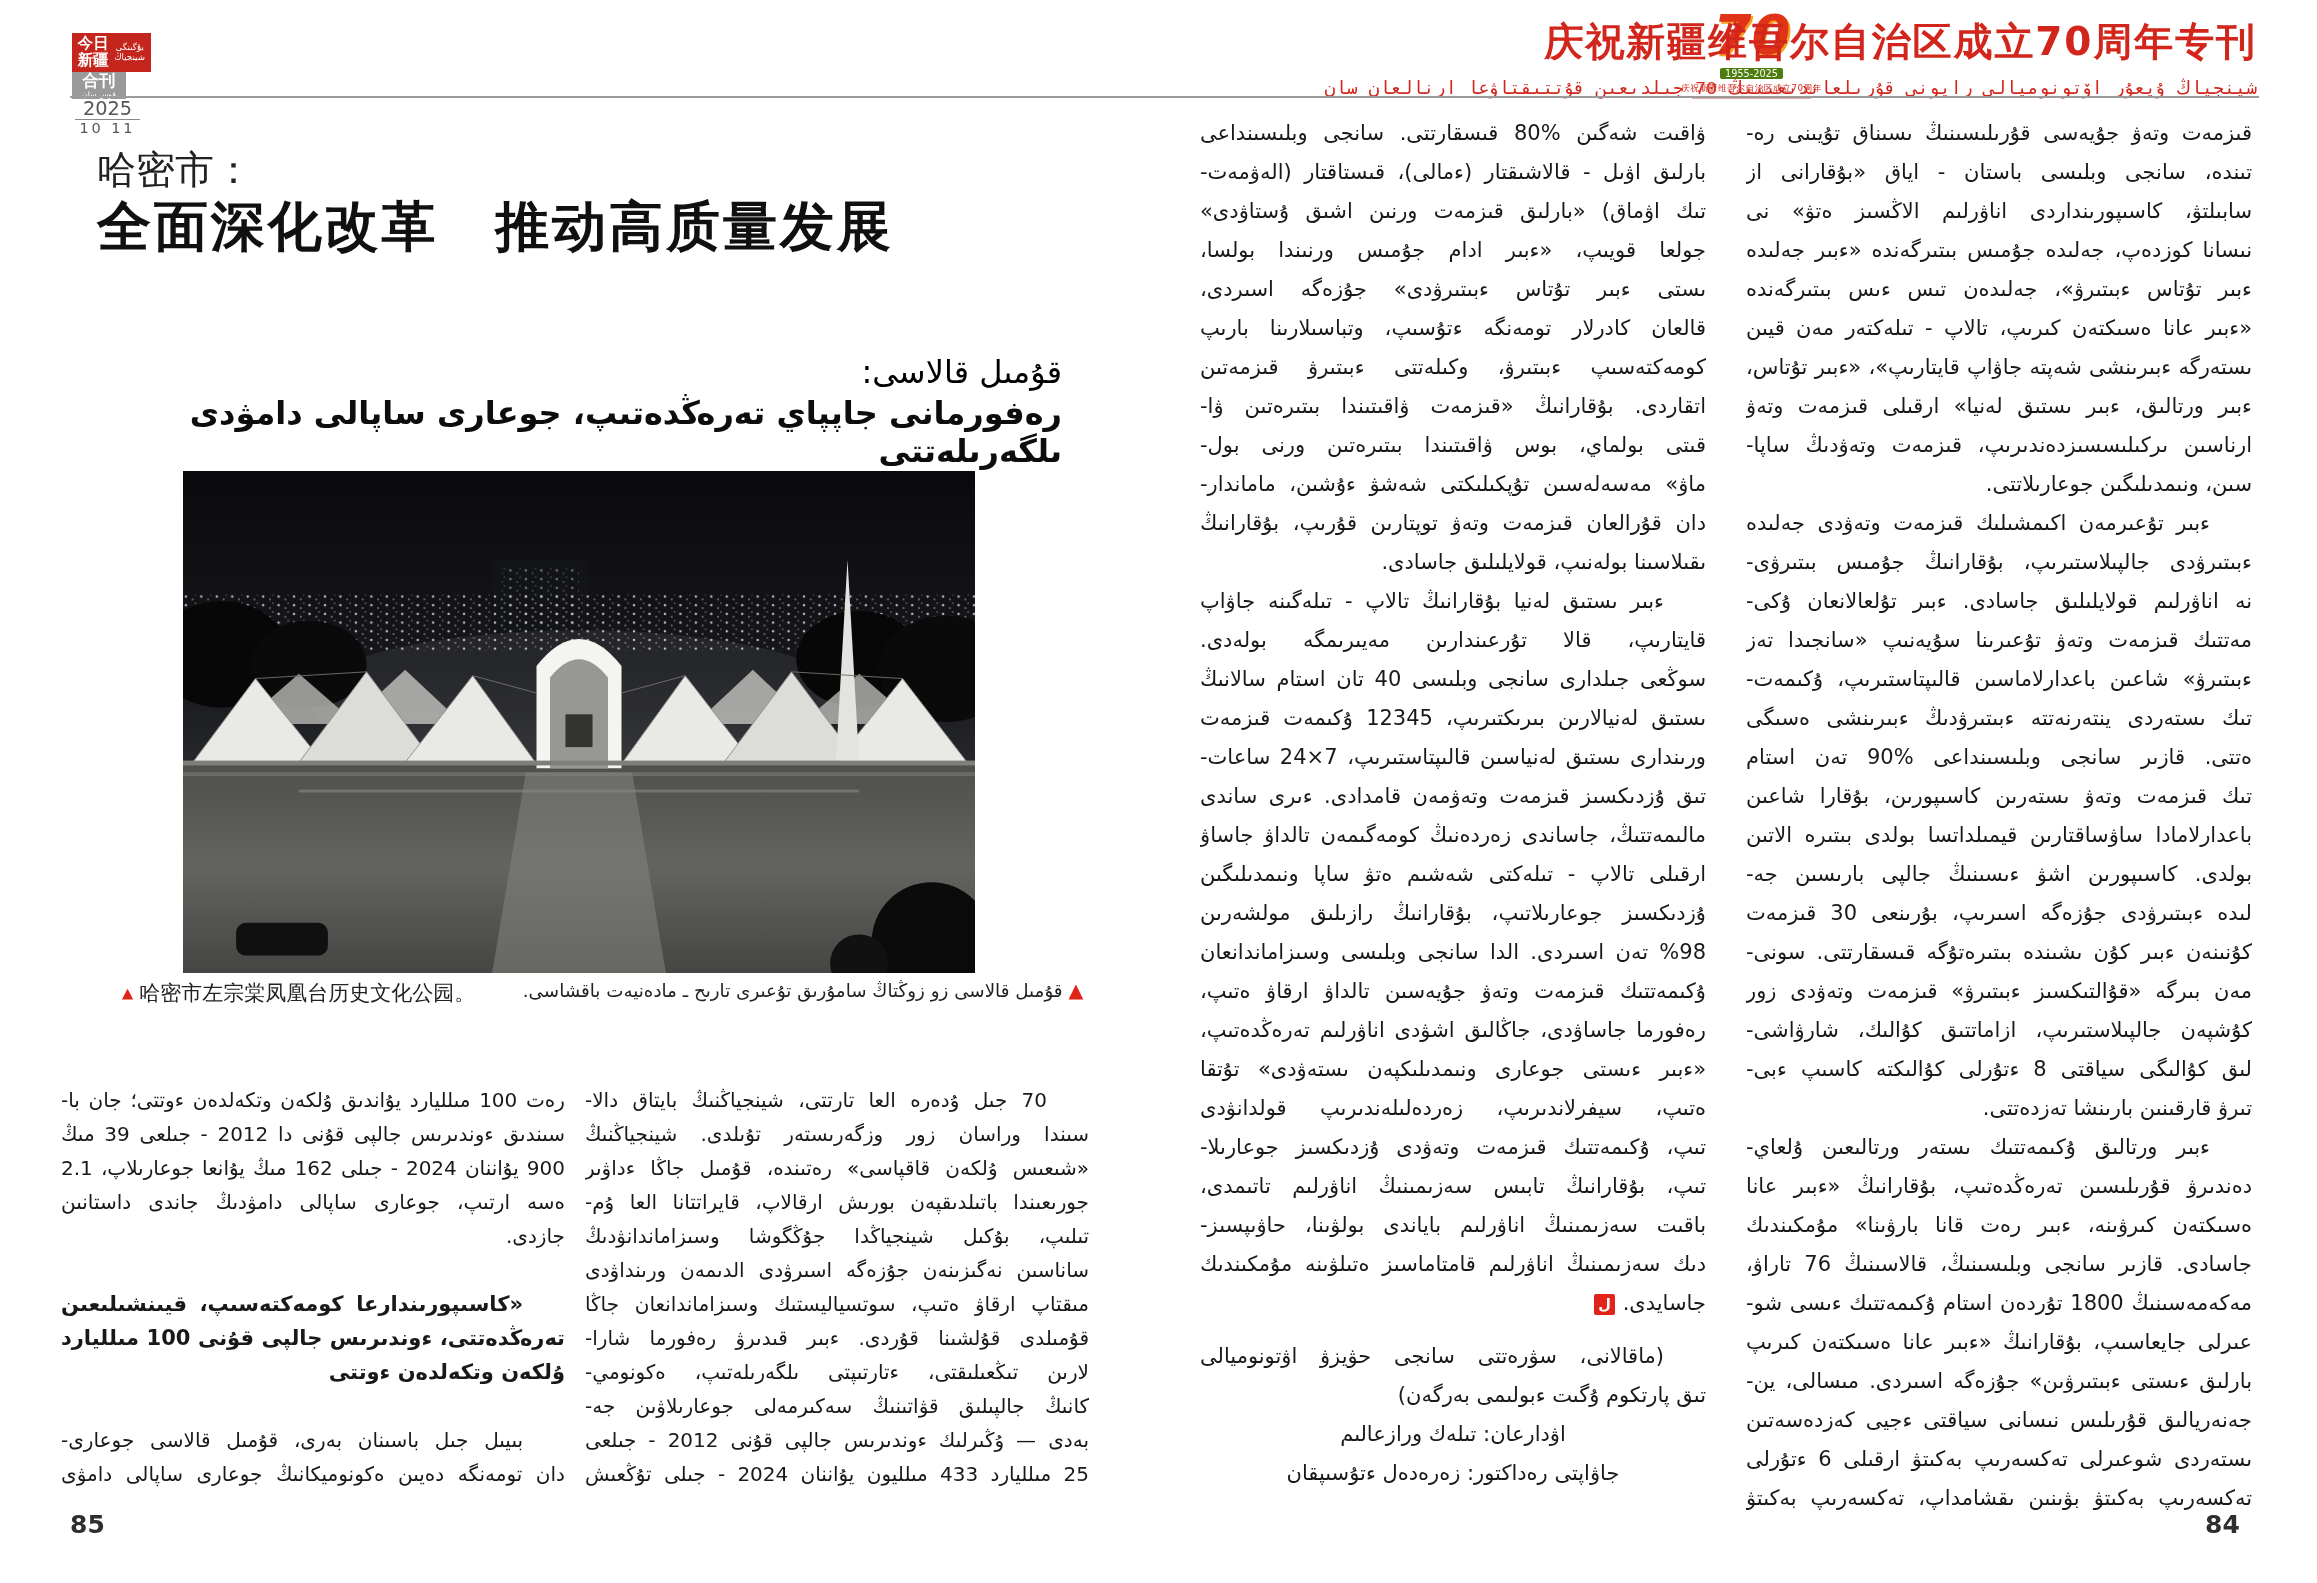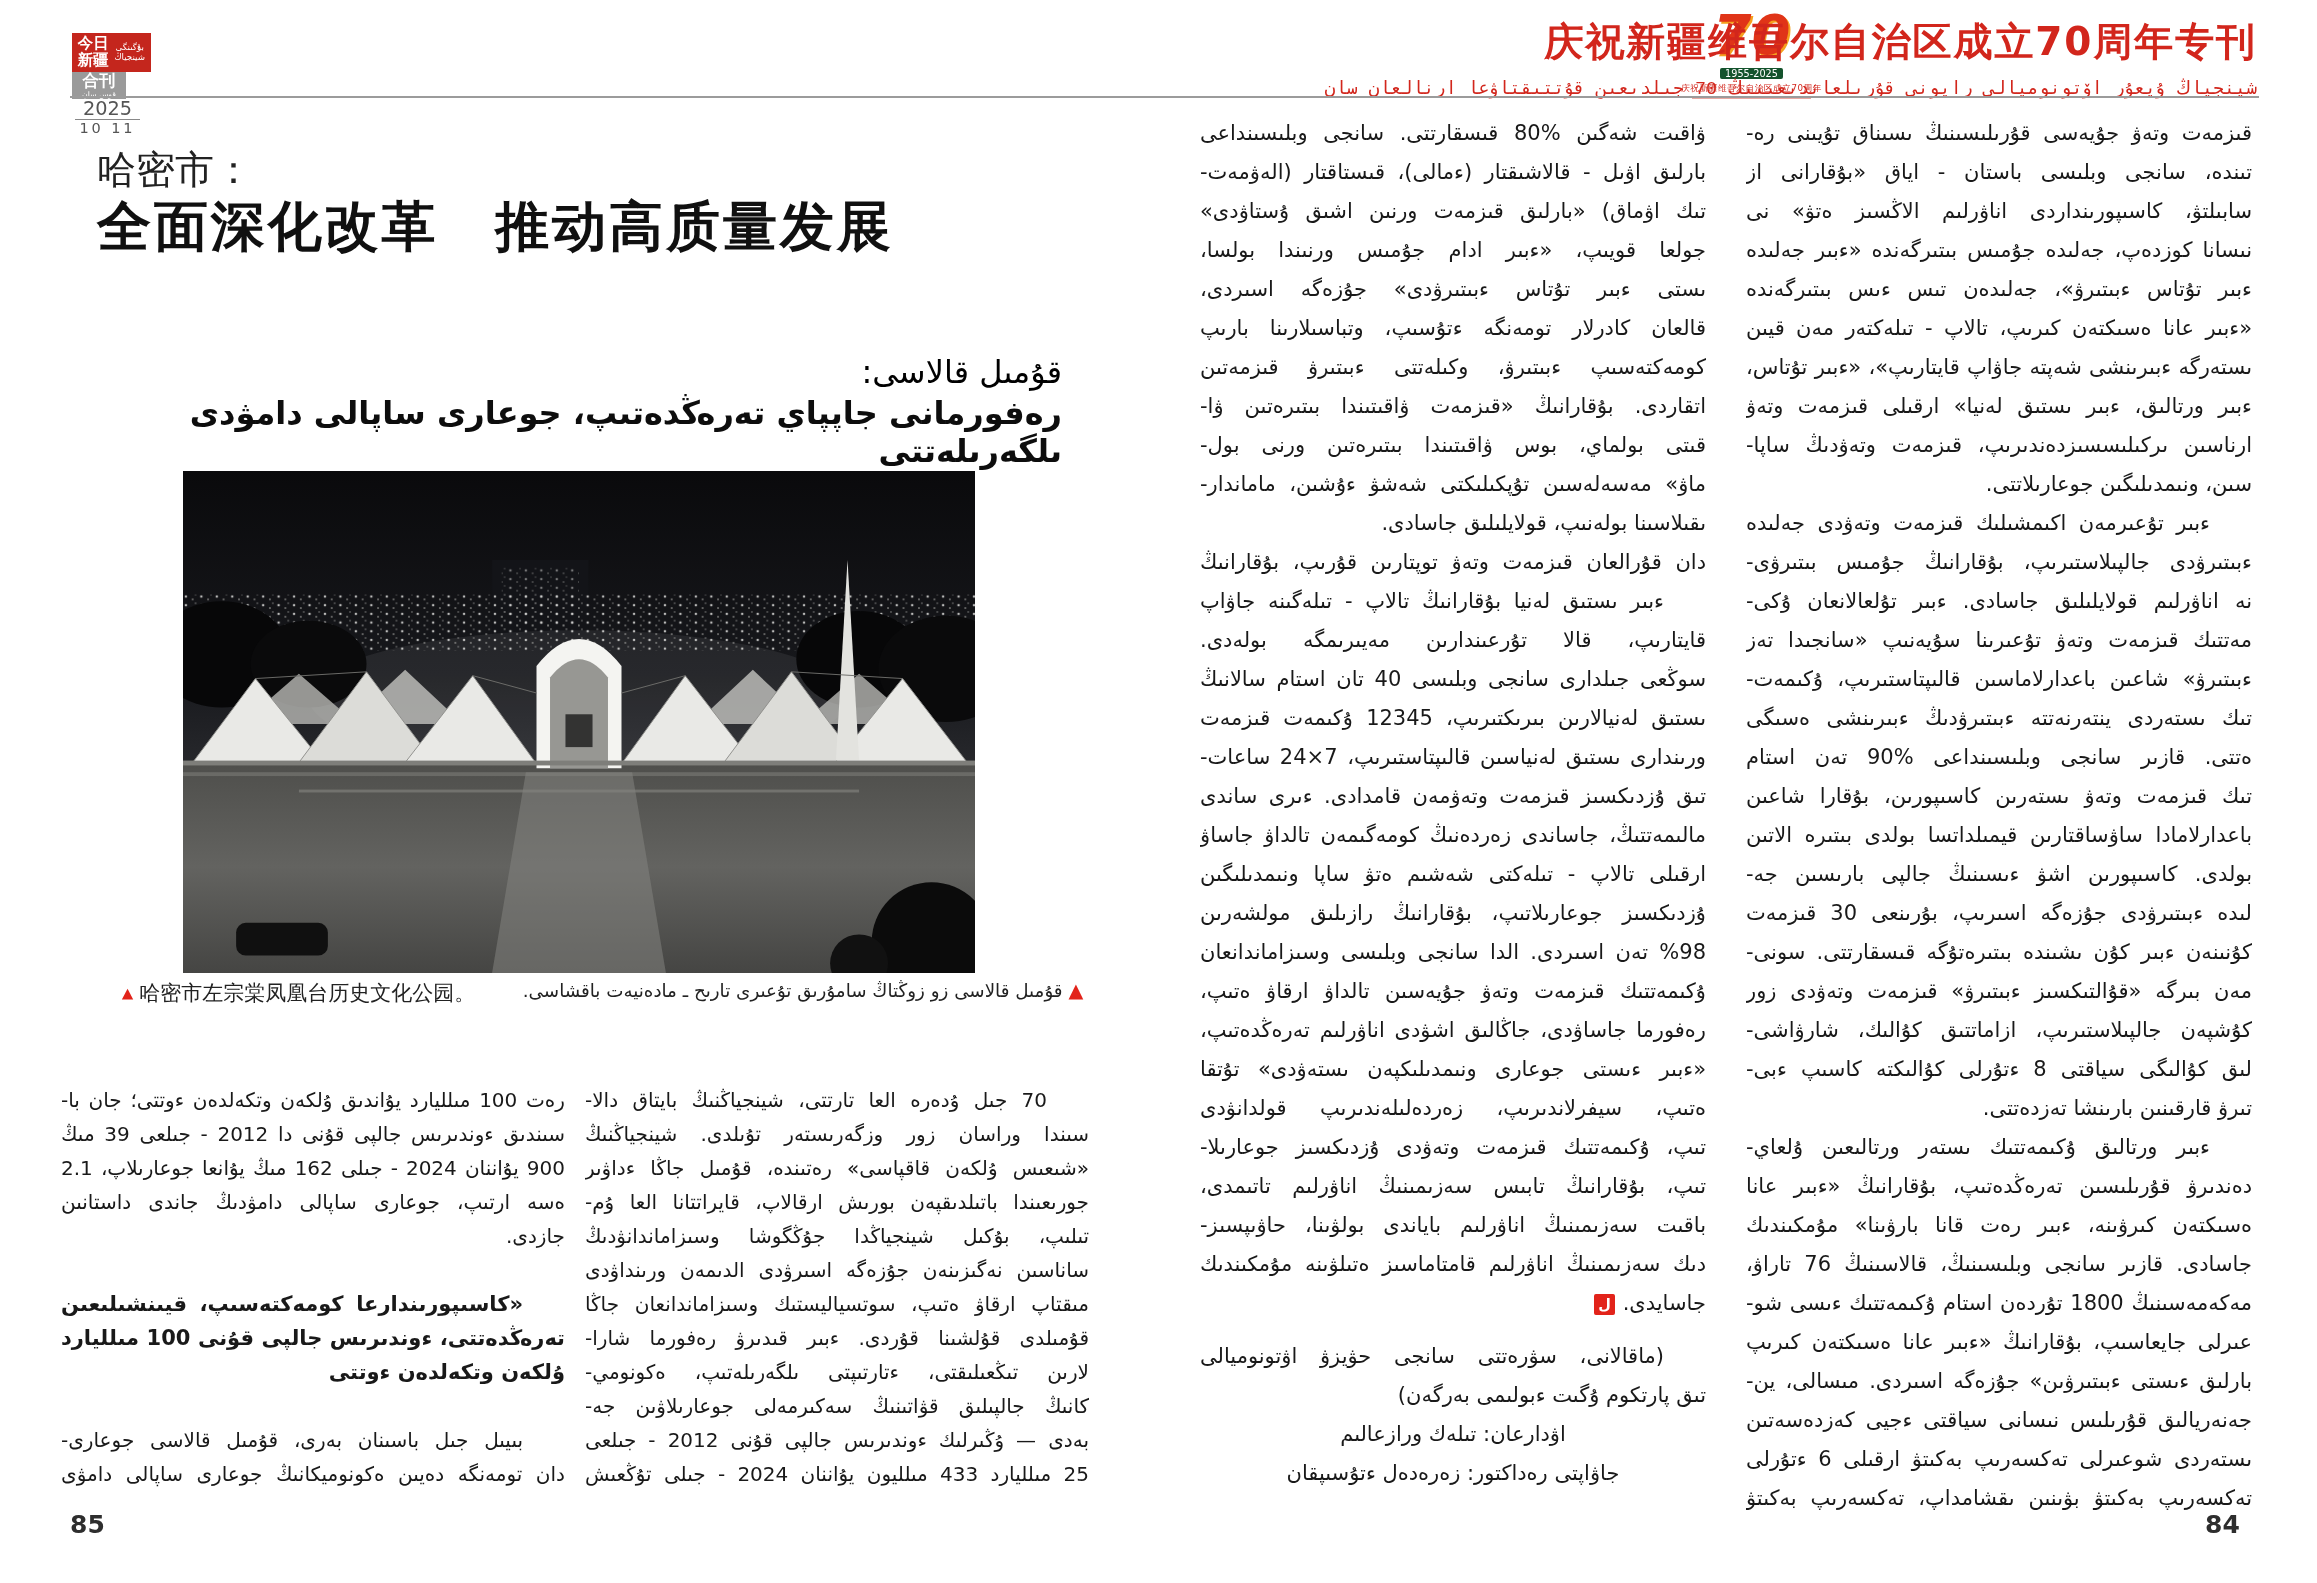--- a/index.html
+++ b/index.html
@@ -13,21 +13,21 @@
   .logo-gray{background:#9a9a9a;color:#fff;width:54px;display:flex;flex-direction:column;
              align-items:center;justify-content:center;}
   .logo-gray .heji{font-weight:bold;font-size:16.4px;line-height:18.3px;}
   .logo-gray .heji-kz{font-size:7.7px;direction:rtl;}
   .logo-date{width:71px;display:flex;flex-direction:column;align-items:center;justify-content:center;color:#555;}
   .logo-date .yr{font-size:19.3px;line-height:20px;border-bottom:1px solid #888;padding:0 7.7px;}
   .logo-date .iss{font-size:14.5px;line-height:17.4px;letter-spacing:2.9px;}
   .anniv{position:absolute;left:1675px;top:7.7px;width:153px;text-align:center;}
   .anniv .seventy{font-size:56px;line-height:54px;font-weight:800;font-style:italic;color:#e03418;
                   text-shadow:1.9px 1.9px 0 #f5a01e;}
-  .anniv .years{display:inline-block;font-size:9.7px;color:#fff;background:#14532d;padding:0 4.8px;border-radius:1.9px;}
+  .anniv .years{display:inline-block;font-size:9.7px;color:#fff;background:#4d7c0f;padding:0 4.8px;border-radius:1.9px;}
   .anniv .small-cn{font-size:8.7px;color:#d2261c;margin-top:1.9px;letter-spacing:0.5px;}
   .anniv .tiny-bar{height:2.9px;background:#e8a8a2;margin:1.9px 17.4px 0 17.4px;}
   .header-titles{position:absolute;right:60px;top:15.4px;text-align:right;}
   .ht-cn{font-size:39px;font-weight:bold;color:#d2261c;letter-spacing:1.9px;}
   .ht-kz{direction:rtl;font-size:18.3px;color:#d2261c;margin-top:7.7px;font-family:Liberation Mono, monospace;}
   .header-rule{position:absolute;left:70px;right:58px;top:96px;height:1.9px;background:#9b9b9b;}
   
   .kicker{position:absolute;left:97px;top:143px;font-size:39px;color:#222;font-weight:500;}
   .headline{position:absolute;left:97px;top:191px;font-size:54px;font-weight:800;color:#101010;letter-spacing:2.9px;}
   .byline{position:absolute;right:1255px;top:353px;direction:rtl;font-size:32px;color:#000000;}
@@ -261,22 +261,22 @@
         <div class="line">ۋاقىت شەگىن %80 قىسقارتتى. سانجى وبلىسىنداعى</div>
         <div class="line">بارلىق اۋىل - قالاشىقتار (ءمالى)، قىستاقتار (الەۋمەت-</div>
         <div class="line">تىك اۋماق) «بارلىق قىزمەت ورنىن اشىق ۇستاۋدى»</div>
         <div class="line">جولعا قويىپ، «ءبىر ادام جۇمىس ورنىندا بولسا،</div>
         <div class="line">ىستى ءبىر تۇتاس ءبىتىرۋدى» جۇزەگە اسىردى،</div>
         <div class="line">قالعان كادرلار تومەنگە ءتۇسىپ، وتباسىلارىنا بارىپ</div>
         <div class="line">كومەكتەسىپ ءبىتىرۋ، وكىلەتتى ءبىتىرۋ قىزمەتىن</div>
         <div class="line">اتقاردى. بۇقارانىڭ «قىزمەت ۋاقىتىندا بىتىرەتىن ۋا-</div>
         <div class="line">قىتى بولماي، بوس ۋاقىتىندا بىتىرەتىن ورنى بول-</div>
         <div class="line">ماۋ» مەسەلەسىن تۇپكىلىكتى شەشۋ ءۇشىن، ماماندار-</div>
+        <div class="line">دان قۇرالعان قىزمەت وتەۋ توپتارىن قۇرىپ، بۇقارانىڭ</div>
         <div class="line last">ىقىلاسىنا بولەنىپ، قولايلىلىق جاسادى.</div>
-        <div class="line">دان قۇرالعان قىزمەت وتەۋ توپتارىن قۇرىپ، بۇقارانىڭ</div>
       </div>
       <div class="para">
         <div class="line" style="text-indent: 42px;">ءبىر ىستىق لەنيا بۇقارانىڭ تالاپ - تىلەگىنە جاۋاپ</div>
         <div class="line">قايتارىپ، قالا تۇرعىندارىن مەيىرىمگە بولەدى.</div>
         <div class="line">سوڭعى جىلدارى سانجى وبلىسى 40 تان استام سالانىڭ</div>
         <div class="line">ىستىق لەنيالارىن بىرىكتىرىپ، 12345 ۇكىمەت قىزمەت</div>
         <div class="line">ورىندارى ىستىق لەنياسىن قالىپتاستىرىپ، 7×24 ساعات-</div>
         <div class="line">تىق ۇزدىكسىز قىزمەت وتەۋمەن قامدادى. ءىرى ساندى</div>
         <div class="line">مالىمەتتىڭ، جاساندى زەردەنىڭ كومەگىمەن تالداۋ جاساۋ</div>
         <div class="line">ارقىلى تالاپ - تىلەكتى شەشىم ەتۋ ساپا ونىمدىلىگىن</div>

